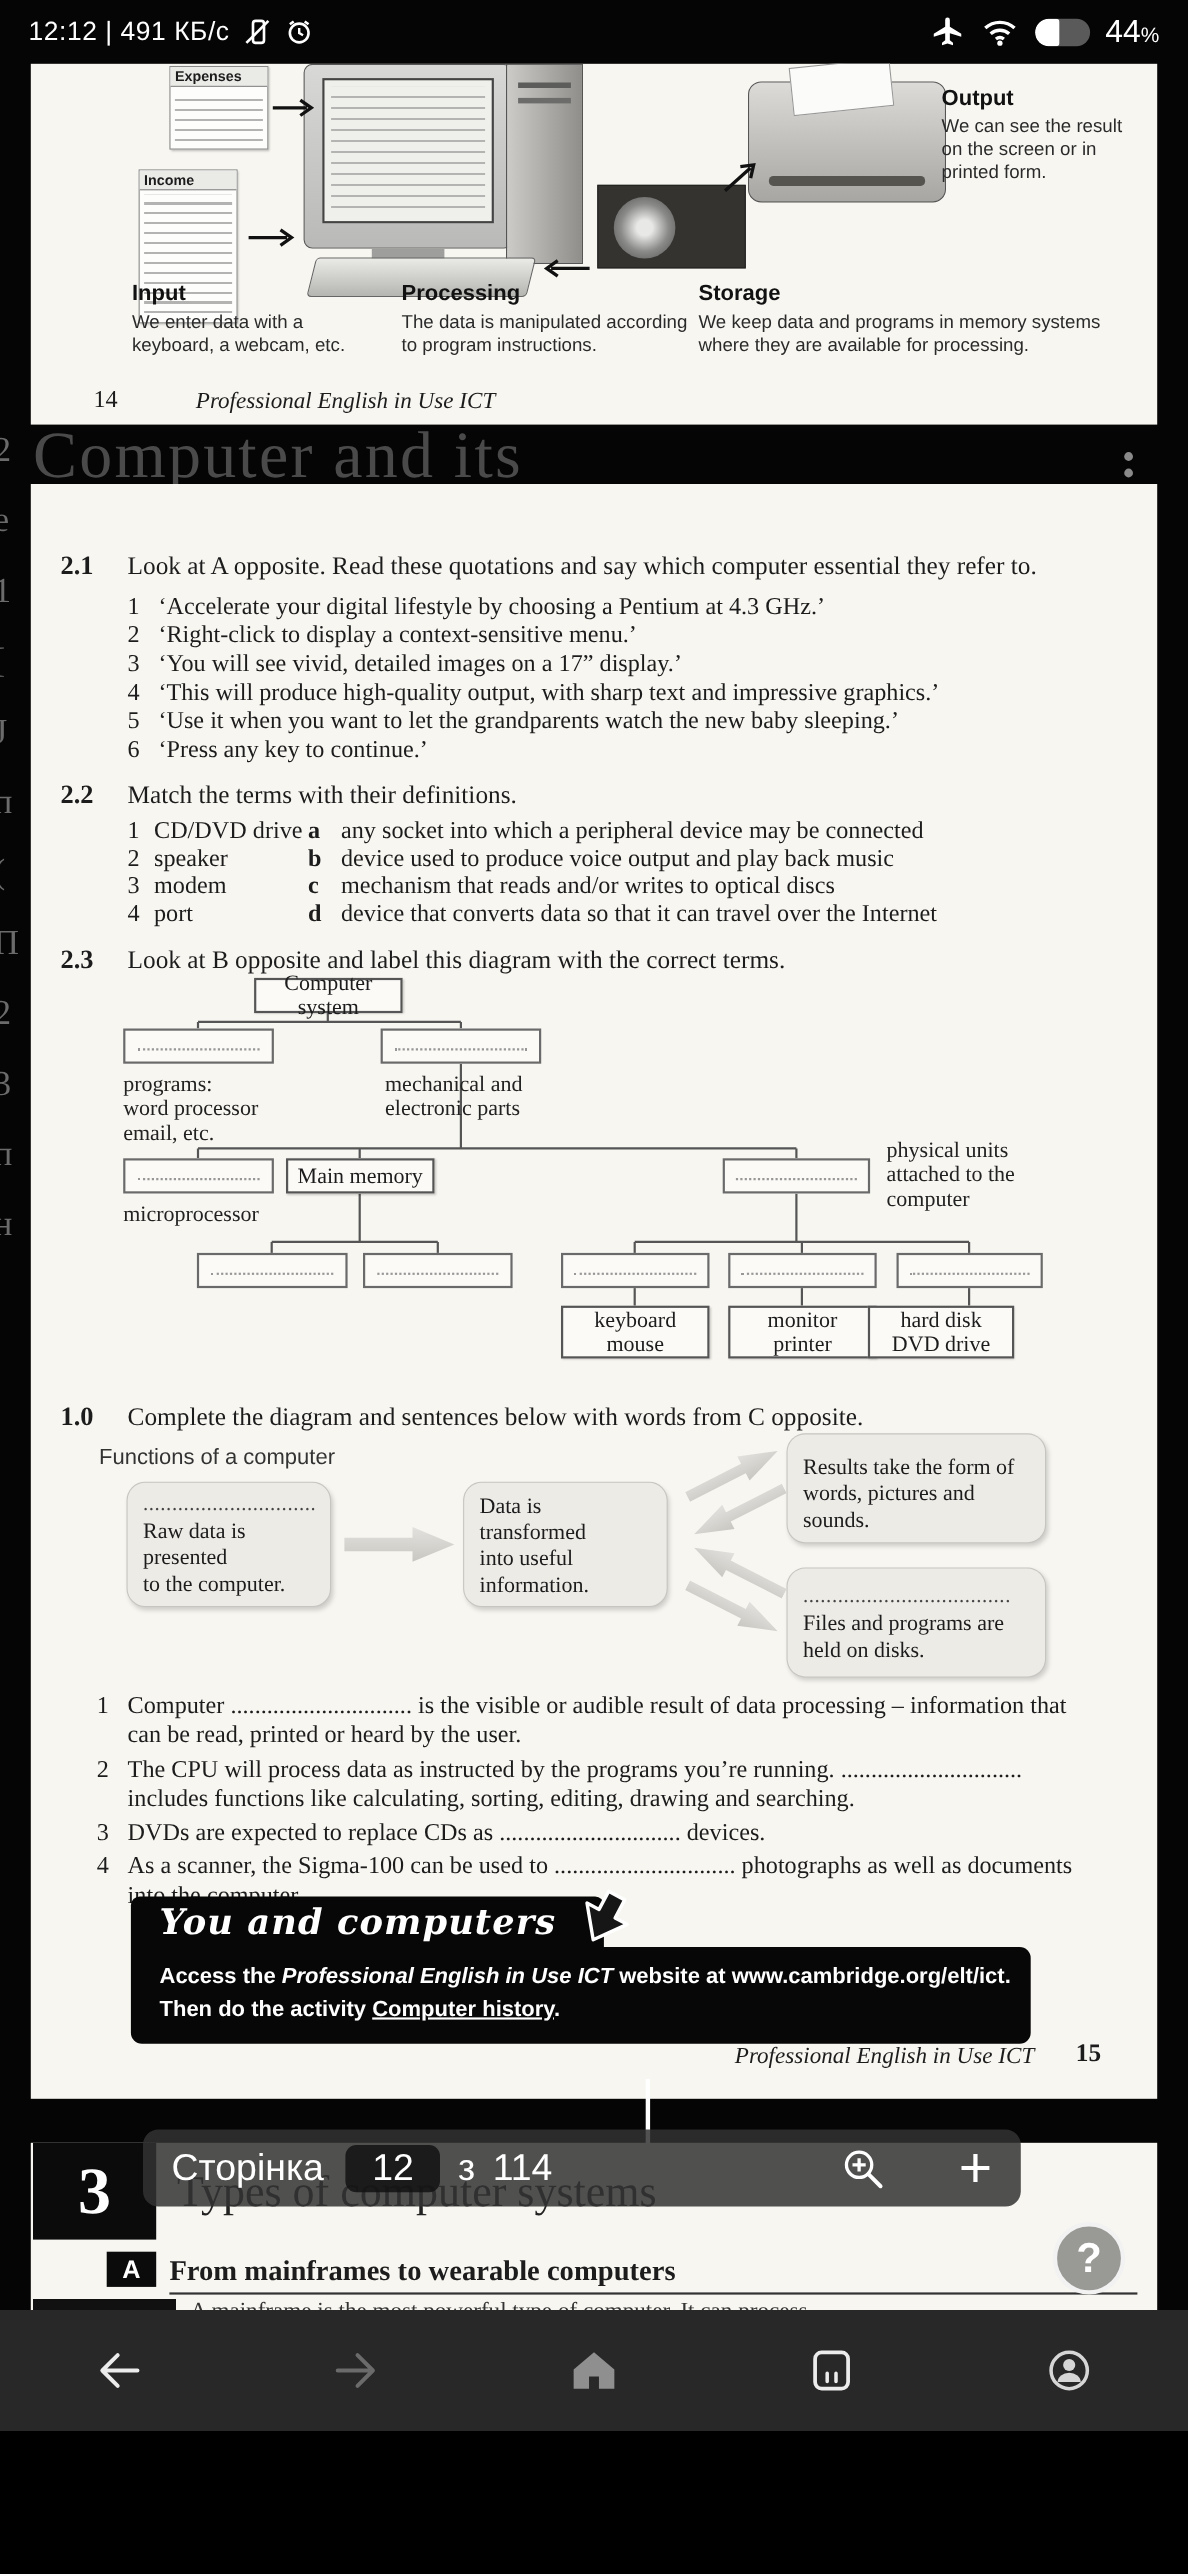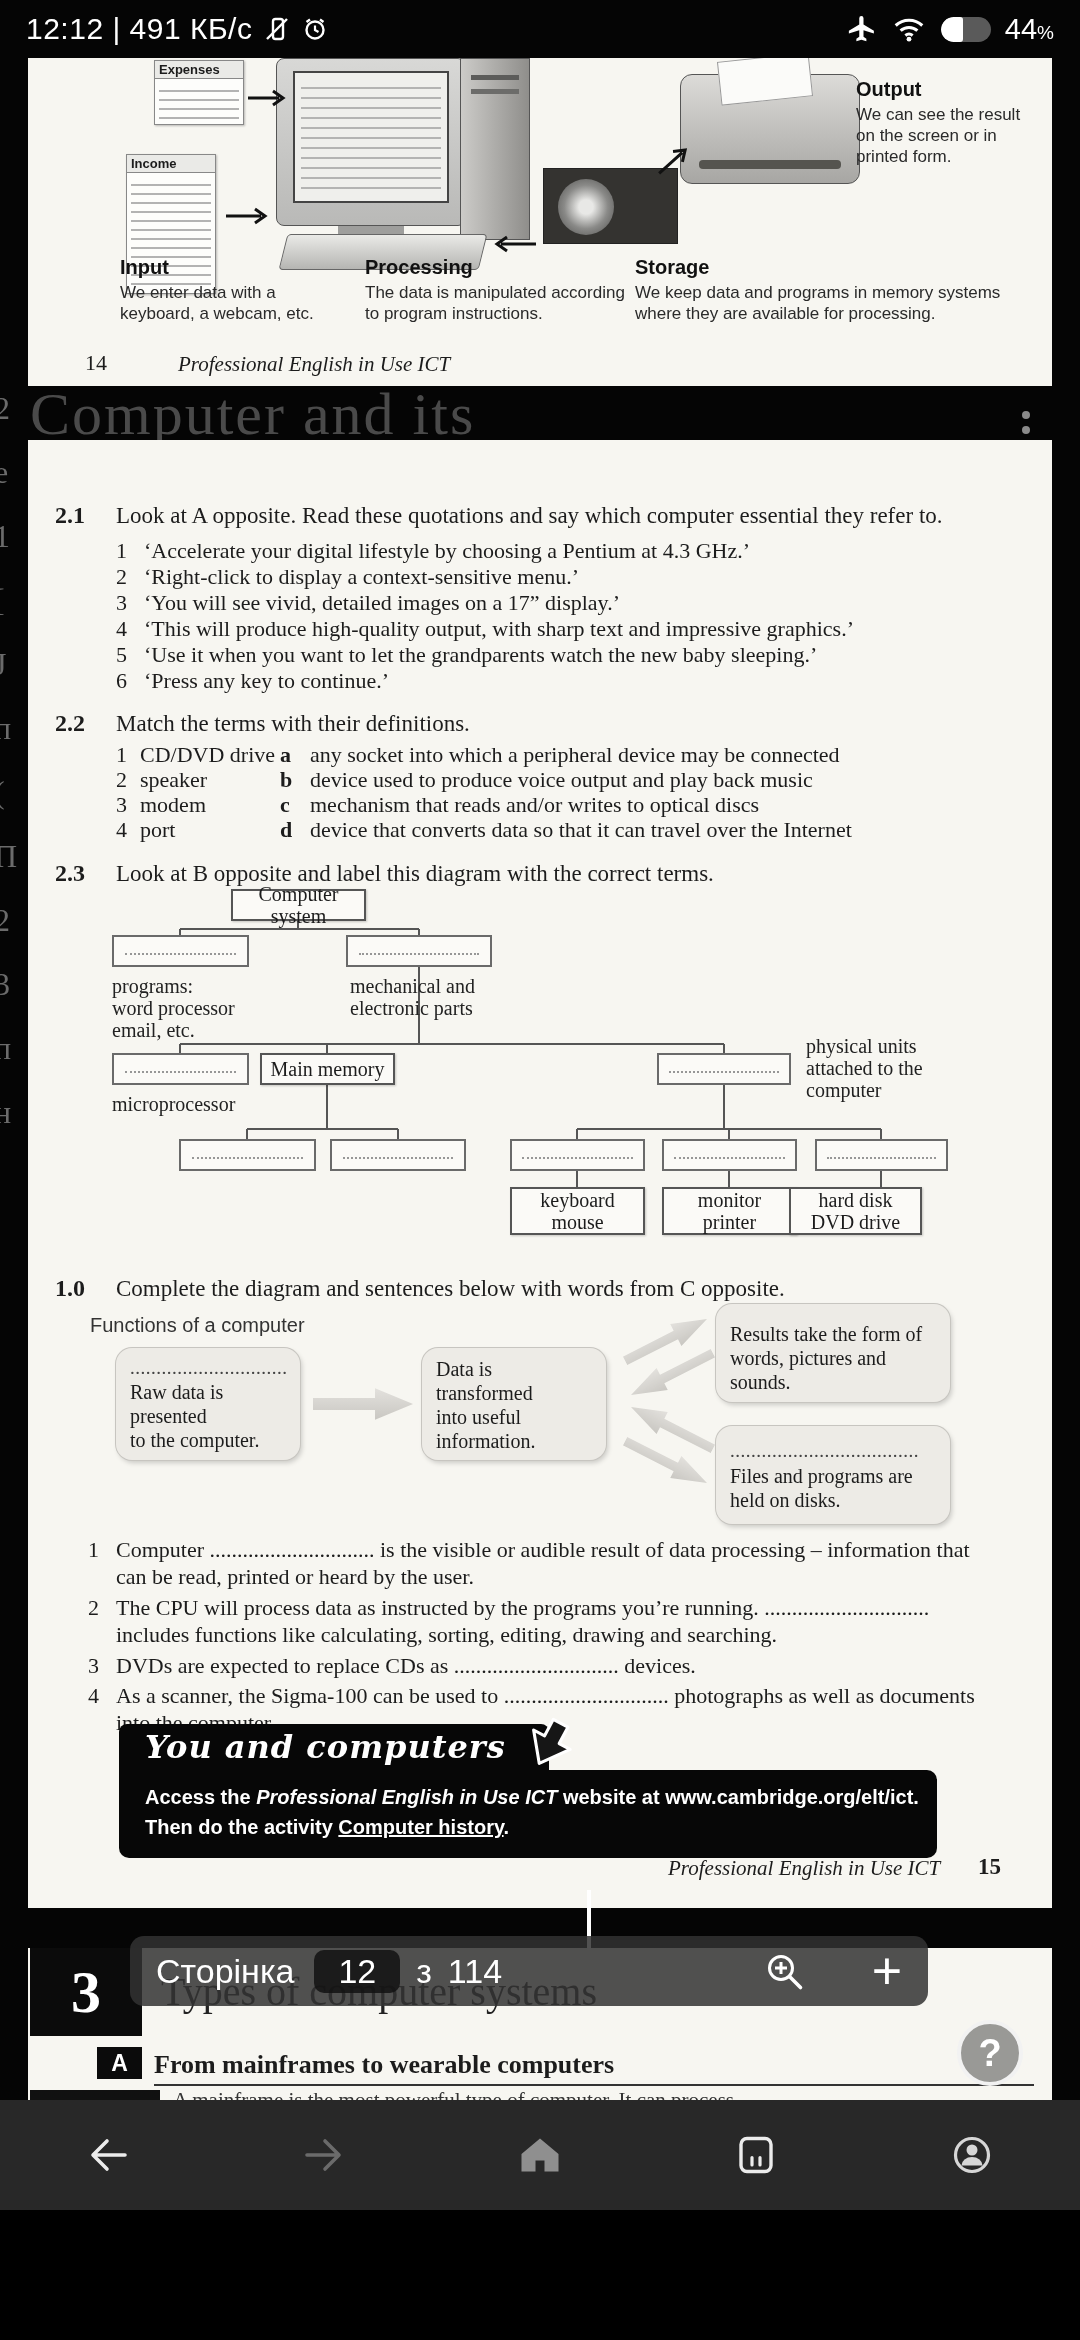--- a/index.html
+++ b/index.html
@@ -3,21 +3,21 @@
 <meta charset="utf-8">
 <style>
   *{box-sizing:border-box}
   body{margin:0;background:#222}
   .screen{position:relative;width:1080px;height:2340px;background:#000;overflow:hidden;font-family:"Liberation Sans",sans-serif}
   .abs{position:absolute}
   .ml{white-space:pre-line}
 
   
   .sbar{position:absolute;top:0;left:0;width:100%;height:58px;display:flex;align-items:center;justify-content:space-between;padding:0 26px;color:#fff;z-index:40}
-  .sbar-left{display:flex;align-items:center;gap:12px;font-size:30px;font-weight:500;letter-spacing:.5px}
+  .sbar-left{display:flex;align-items:center;gap:12px;font-size:24px;font-weight:500;letter-spacing:.5px}
   .sbar-right{display:flex;align-items:center;gap:14px}
   .bat{width:50px;height:25px;border-radius:13px;background:#5a5a5a;position:relative;overflow:hidden}
   .bat i{position:absolute;left:0;top:0;bottom:0;width:44%;background:#fff;border-radius:13px 3px 3px 13px}
   .pct{font-size:29px}.pct .sm{font-size:19px}
 
   
   .pdf{position:absolute;top:0;left:0;width:1080px;height:2100px;background:#050505;overflow:hidden}
   .page{position:absolute;left:28px;width:1024px;background:#f7f6f1;color:#1c1c1c;font-family:"Liberation Serif",serif;overflow:hidden}
   .edge-glyphs{position:absolute;left:-6px;top:376px;width:30px;color:#6b6b6b;font:32px/64px "Liberation Serif",serif;white-space:pre-line;overflow:hidden}
   .cut-title{position:absolute;left:30px;top:380px;font:400 60px "Liberation Serif",serif;color:#4a4a4a;letter-spacing:2px}
@@ -108,21 +108,21 @@
 п
 н</div>
     <div class="cut-title">Computer and its</div>
     <div class="mdots">
         <i></i>
         <i></i>
         <i></i>
       </div>
 
     <div class="page" id="p14" style="top:58px;height:328px">
-      <div class="sheet" style="left:126px;top:2px;width:90px;height:65px">
+      <div class="sheet" style="left:126px;top:2px;width:90px;height:76px">
         <div class="cap">Expenses</div>
           <div class="rows"></div>
       </div>
       <div class="sheet" style="left:98px;top:96px;width:90px;height:140px">
         <div class="cap">Income</div>
           <div class="rows"></div>
       </div>
 
       <div class="monitor">
           <div class="scr"></div>

